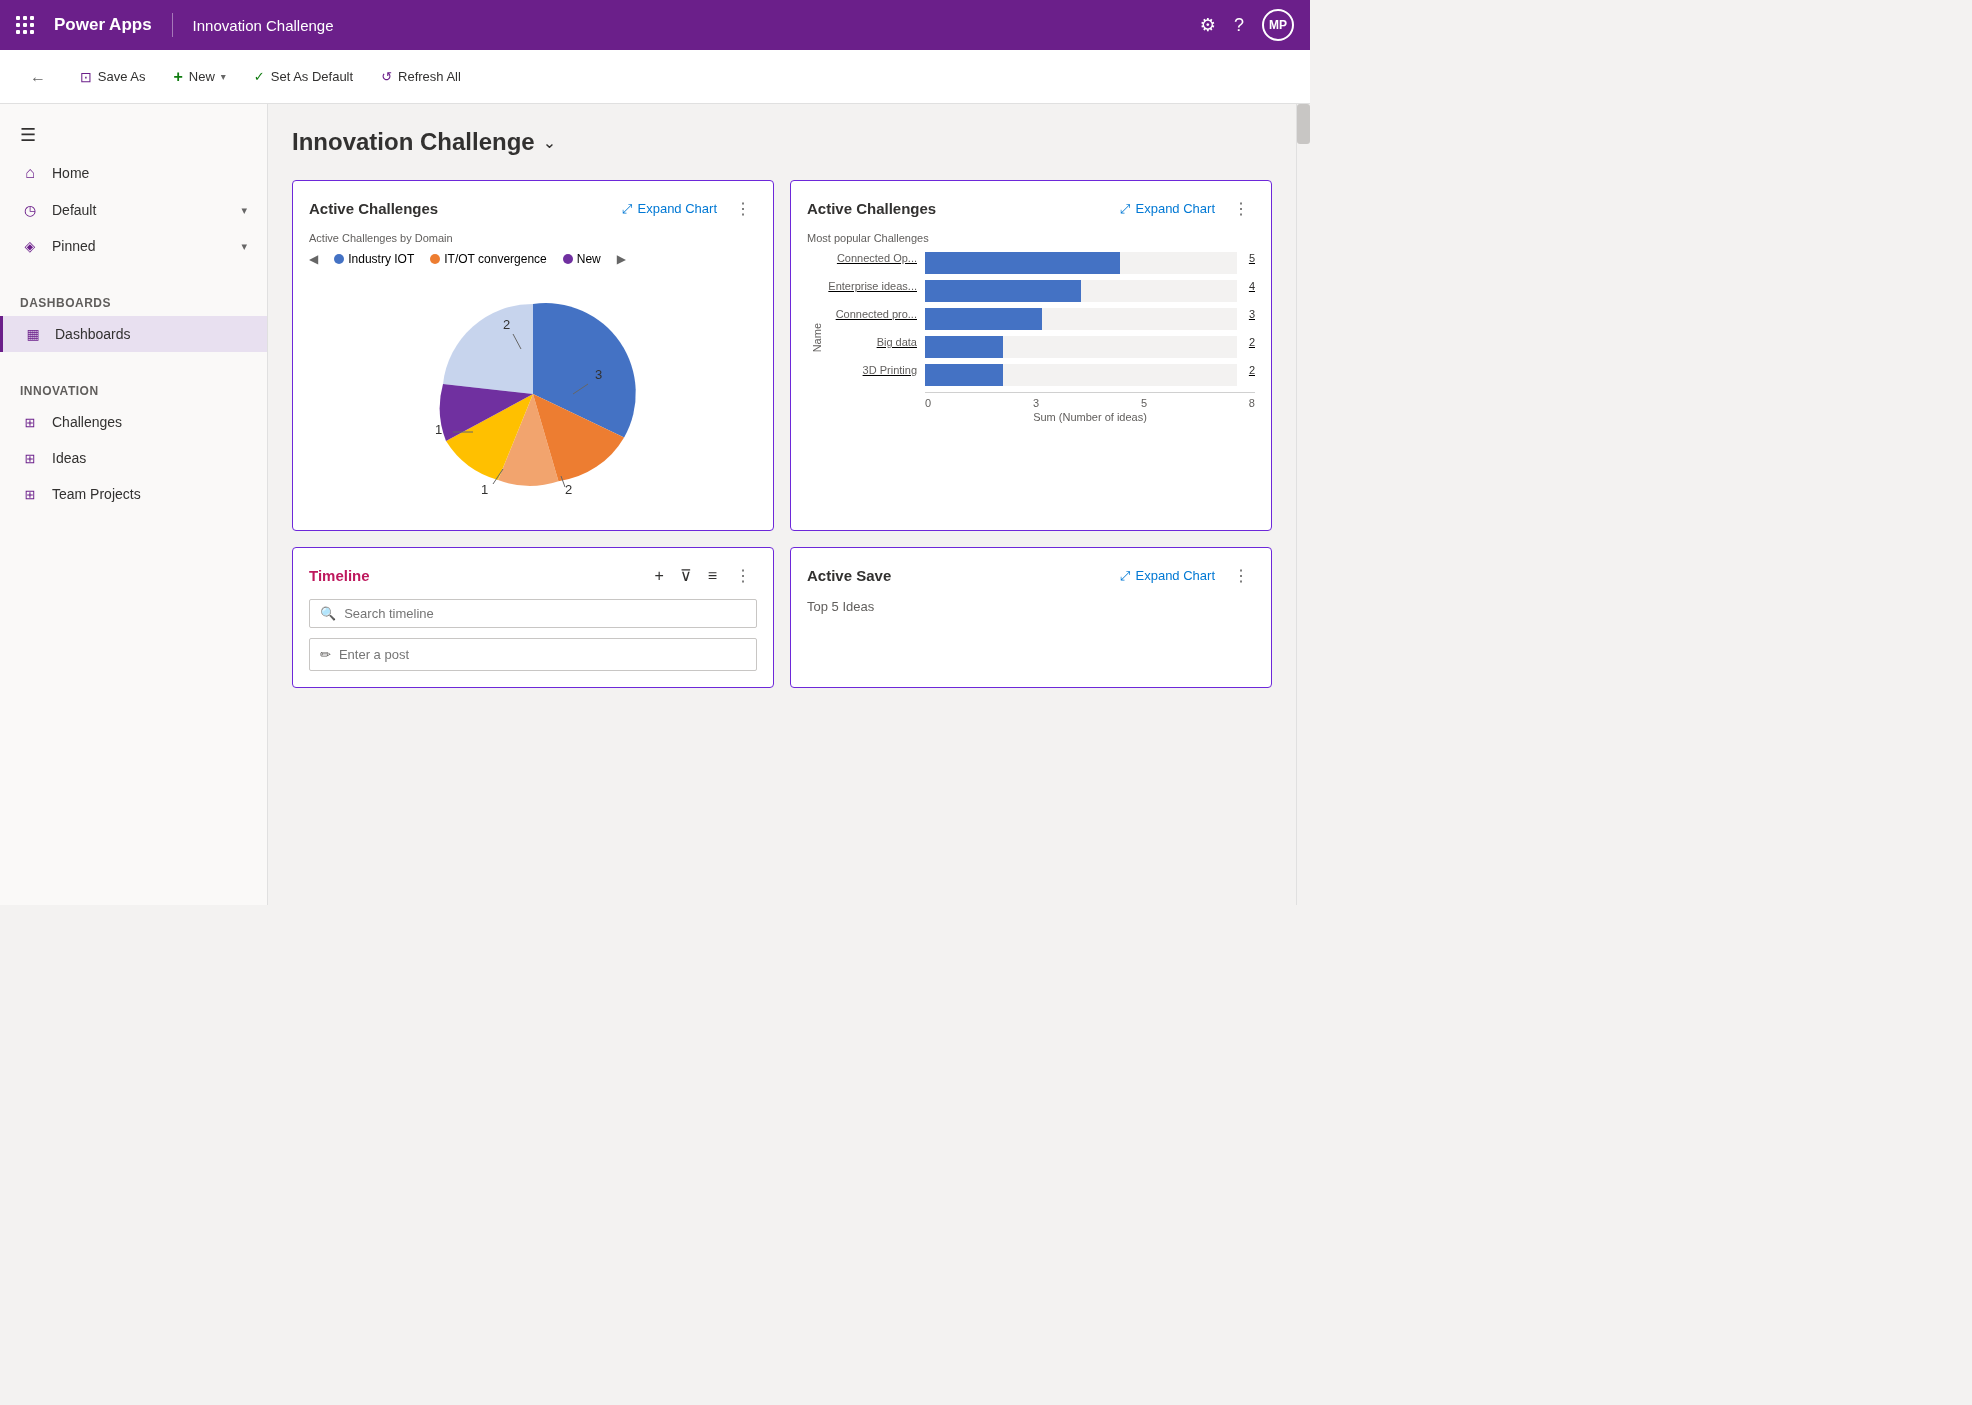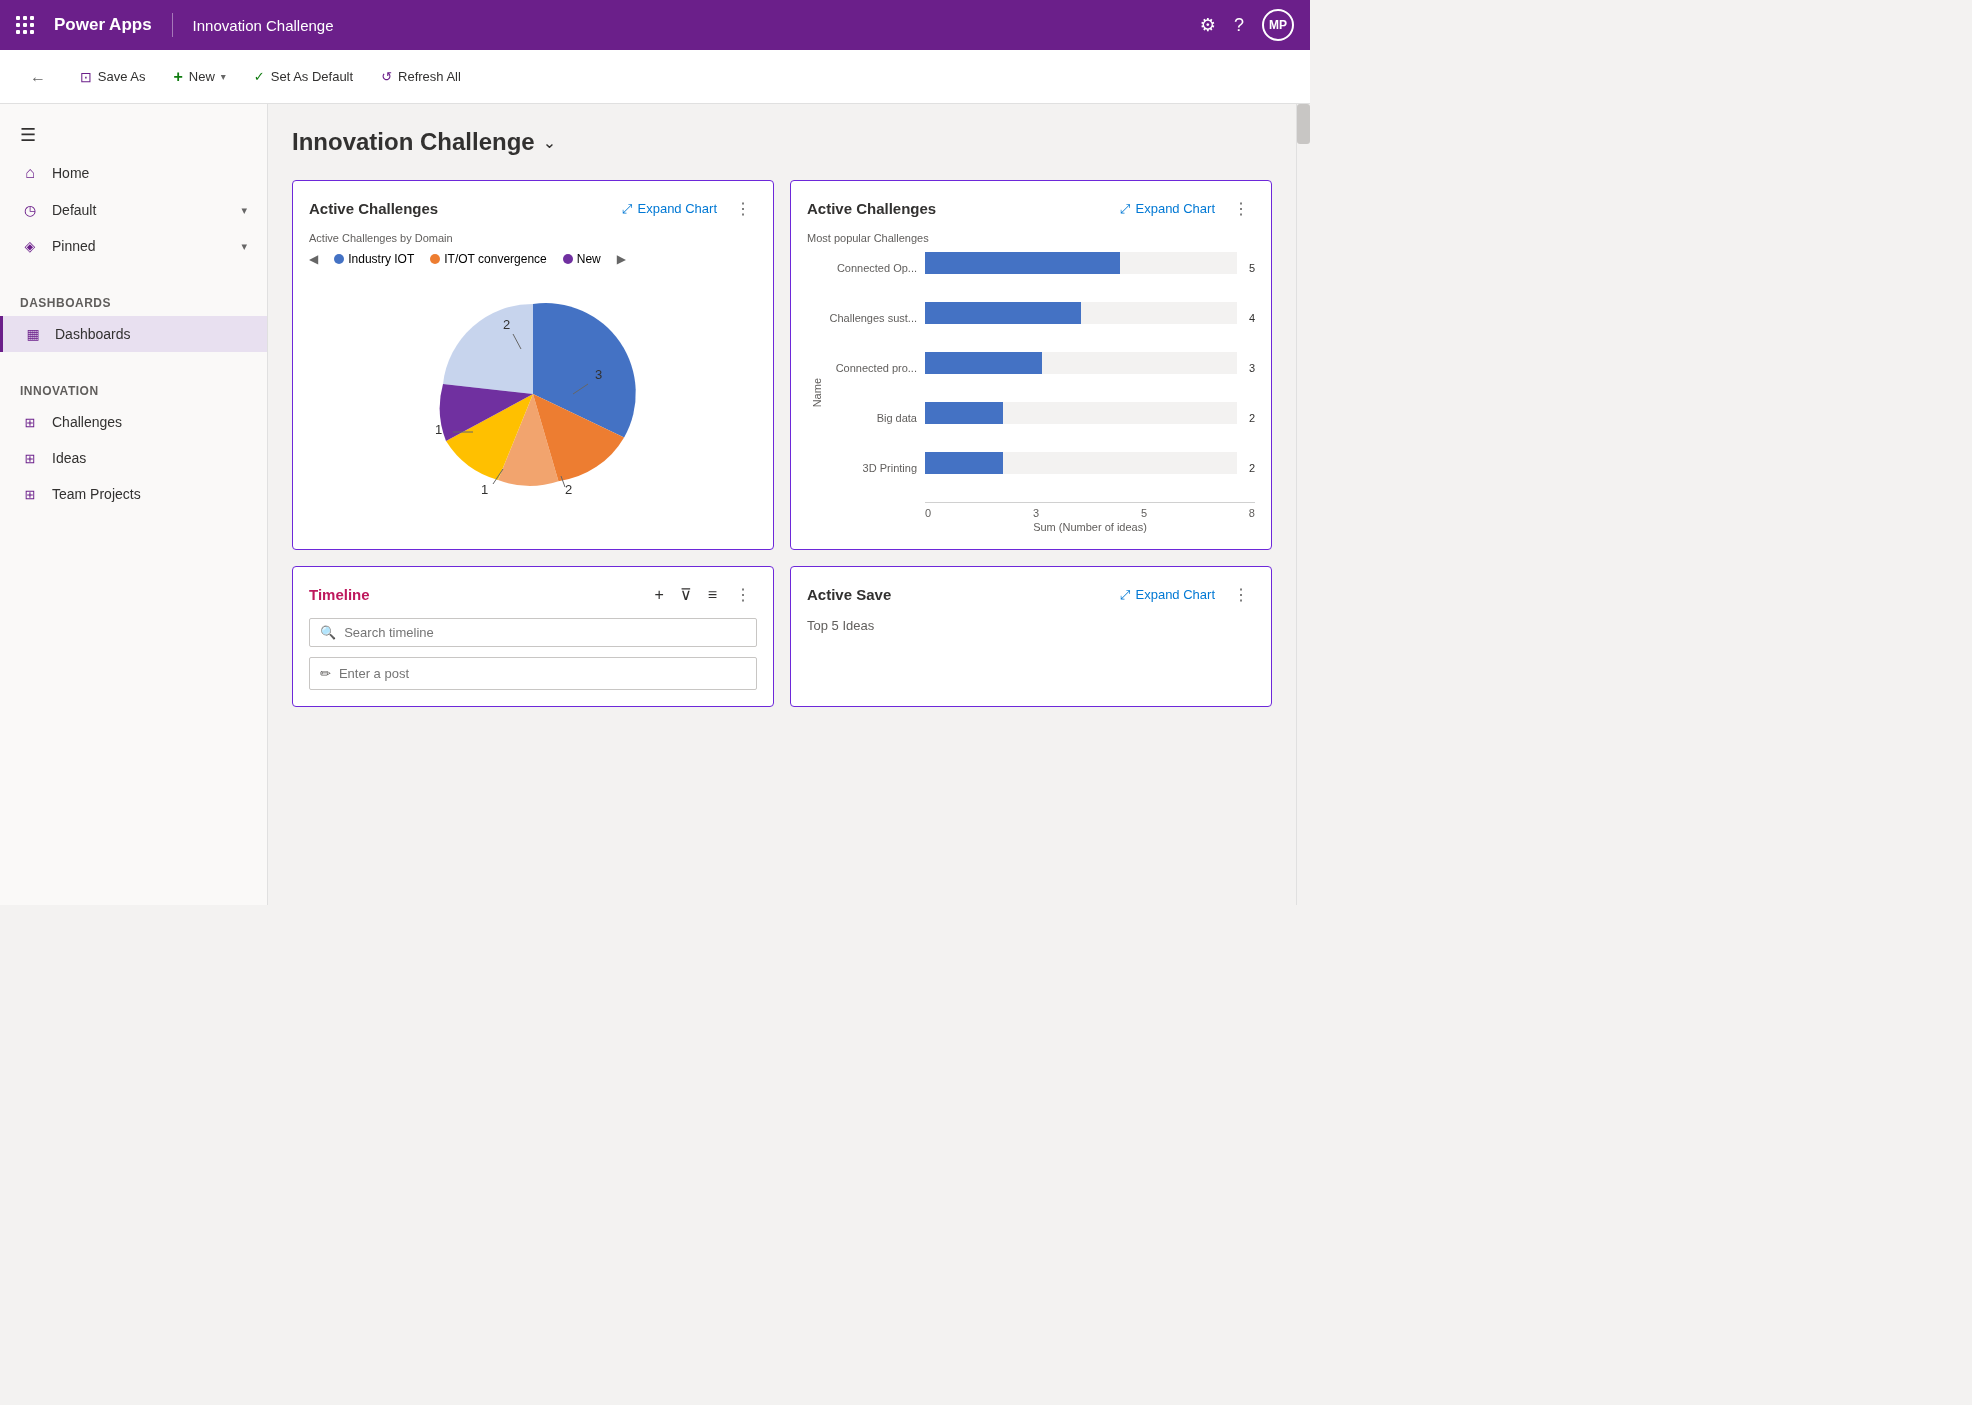--- a/index.html
+++ b/index.html
@@ -170,21 +170,21 @@
       padding: 2px 6px;
     }
 
     
     .pie-card-body { display: flex; flex-direction: column; }
     .chart-subtitle { font-size: 11px; color: #605e5c; margin-bottom: 8px; }
     .legend { display: flex; align-items: center; gap: 16px; font-size: 12px; margin-bottom: 8px; }
     .legend-item { display: flex; align-items: center; gap: 4px; }
     .legend-dot { width: 10px; height: 10px; border-radius: 50%; }
     .pie-container { display: flex; justify-content: center; align-items: center; padding: 10px 0; }
-    .bar-row { display: flex; align-items: flex-end; margin-bottom: 28px; gap: 8px; }
+    .bar-row { display: flex; align-items: flex-start; margin-bottom: 6px; gap: 8px; text-decoration: underline; }
     .bar-label { font-size: 11px; color: #605e5c; text-align: right; width: 90px; flex-shrink: 0; }
     .bar-track { flex: 1; height: 22px; background: #f3f2f1; position: relative; }
     .bar-fill { height: 100%; background: #4472c4; }
     .bar-value { font-size: 11px; color: #323130; margin-left: 4px; }
 
     
     .timeline-card-header { display: flex; align-items: center; gap: 8px; margin-bottom: 12px; }
     .timeline-title { font-size: 15px; font-weight: 600; color: #be185d; flex: 1; }
     .timeline-action-btn { background: none; border: none; cursor: pointer; color: #323130; font-size: 16px; padding: 2px 4px; }
     .search-box { display: flex; align-items: center; border: 1px solid #c8c6c4; border-radius: 2px; padding: 6px 10px; gap: 8px; margin-bottom: 10px; }
@@ -397,21 +397,21 @@
             <div style="flex:1;">
 
               <div class="bar-row">
                 <div class="bar-label">Connected Op...</div>
                 <div class="bar-track">
                   <div class="bar-fill" style="width:62.5%;"></div>
                 </div>
                 <span class="bar-value">5</span>
               </div>
               <div class="bar-row">
-                <div class="bar-label">Challenges sust...</div>
+                <div class="bar-label">Enterprise ideas...</div>
                 <div class="bar-track">
                   <div class="bar-fill" style="width:50%;"></div>
                 </div>
                 <span class="bar-value">4</span>
               </div>
               <div class="bar-row">
                 <div class="bar-label">Connected pro...</div>
                 <div class="bar-track">
                   <div class="bar-fill" style="width:37.5%;"></div>
                 </div>

